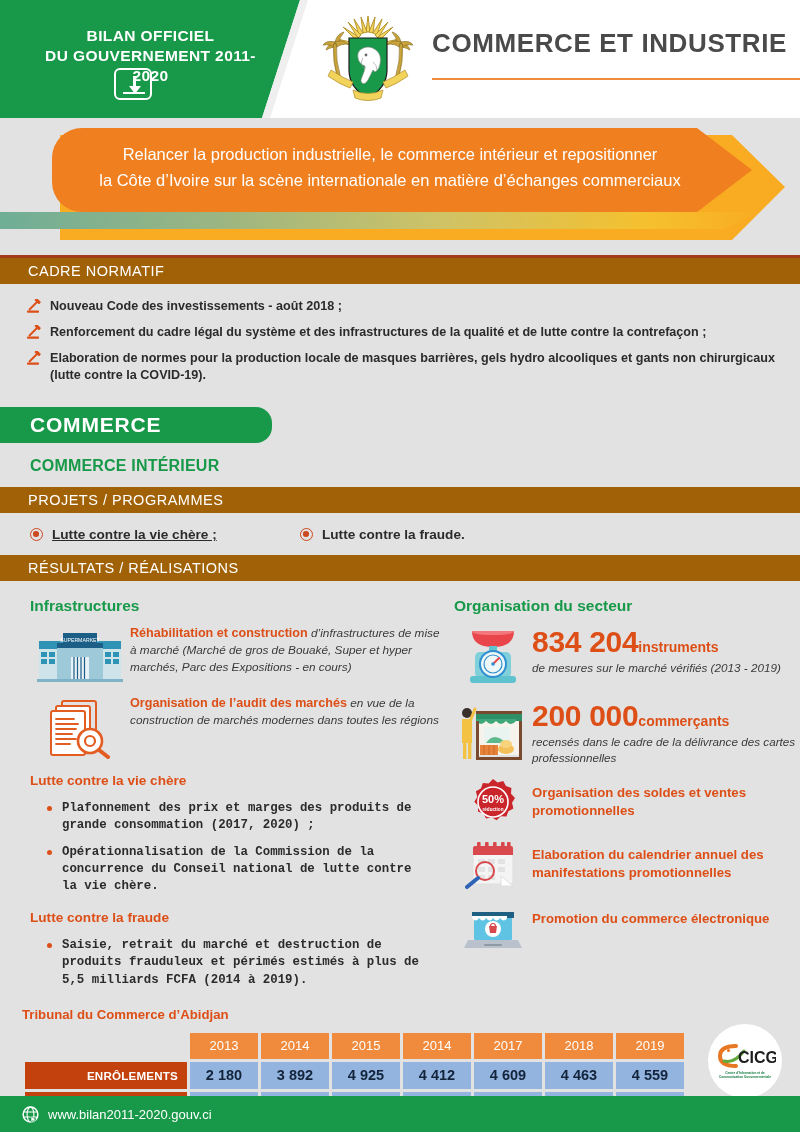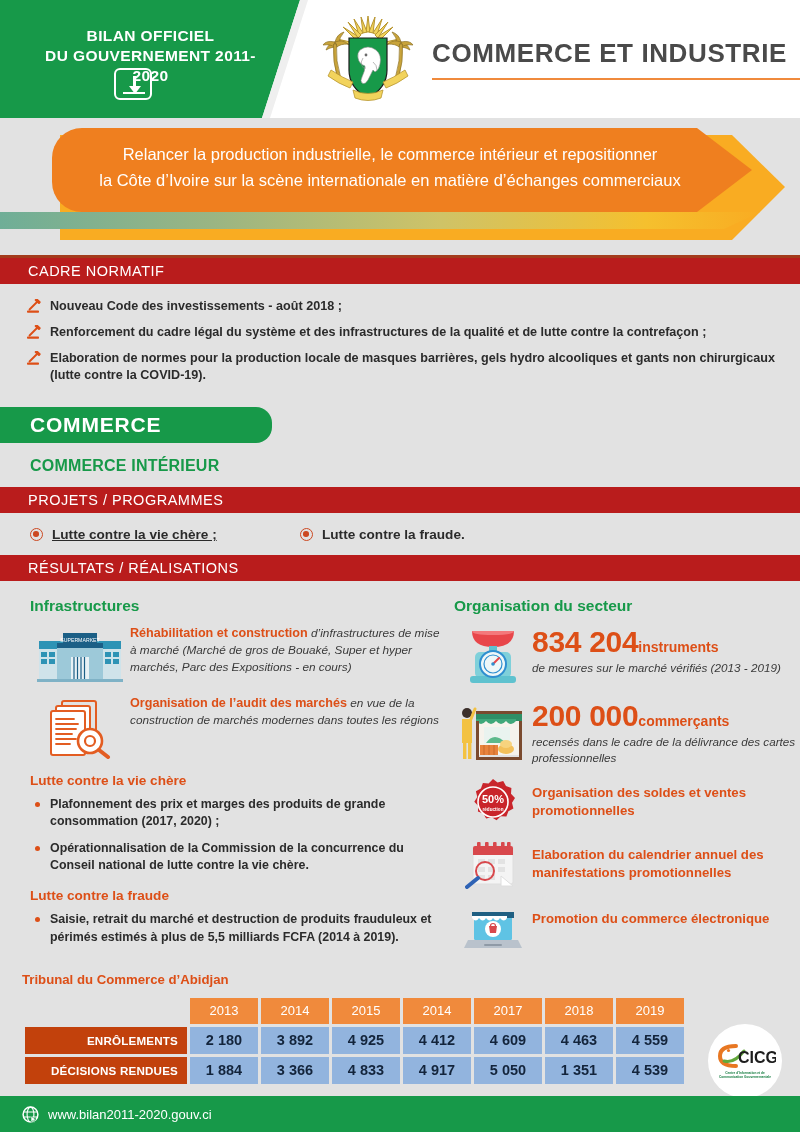--- a/index.html
+++ b/index.html
@@ -91,21 +91,21 @@
   }
 
   .coat {
     position: absolute;
     top: 12px; left: 313px;
     width: 110px; height: 96px;
   }
 
   .header-title-main {
     position: absolute;
-    top: 38px; left: 432px;
+    top: 28px; left: 432px;
     font-size: 26px;
     font-weight: bold;
     letter-spacing: .6px;
     color: #4a4a4a;
     font-family: "Liberation Sans Narrow", "Liberation Sans", sans-serif;
   }
   .header-rule {
     position: absolute;
     top: 78px; left: 432px;
     width: 368px; height: 2px;
@@ -152,21 +152,21 @@
     width: 760px; height: 17px;
     background: linear-gradient(90deg, #6fae97 0%, #9ab583 28%, #cfc367 58%, #f5c02e 85%, #f9ac22 100%);
     clip-path: polygon(0 0, 740px 0, 760px 0, 724px 17px, 0 17px);
   }
 
   
   .bar-red {
     position: relative;
     width: 800px;
     height: 26px;
-    background: #b91c1c;
+    background: #a16207;
     color: #ffffff;
     font-size: 14.5px;
     letter-spacing: .5px;
     line-height: 26px;
     padding-left: 28px;
   }
   .bar-top-line {
     width: 800px; height: 3px; background: #a33b1c;
   }
 
@@ -284,21 +284,21 @@
     line-height: 1.38;
     color: #3a3a3a;
     font-style: italic;
   }
   .icon-row .txt b {
     color: #dd4f17;
     font-size: 12.6px;
     font-style: normal;
   }
 
-  .dot-list { margin: 0; padding: 0; list-style: none; }
+  .dot-list { margin: 12px; padding: 0; list-style: none; font-family: Liberation Mono, monospace; }
   .dot-list li {
     position: relative;
     padding-left: 20px;
     margin-bottom: 9px;
     font-size: 12.4px;
     font-weight: bold;
     color: #2b2b2b;
     line-height: 1.4;
   }
   .dot-list li::before {

